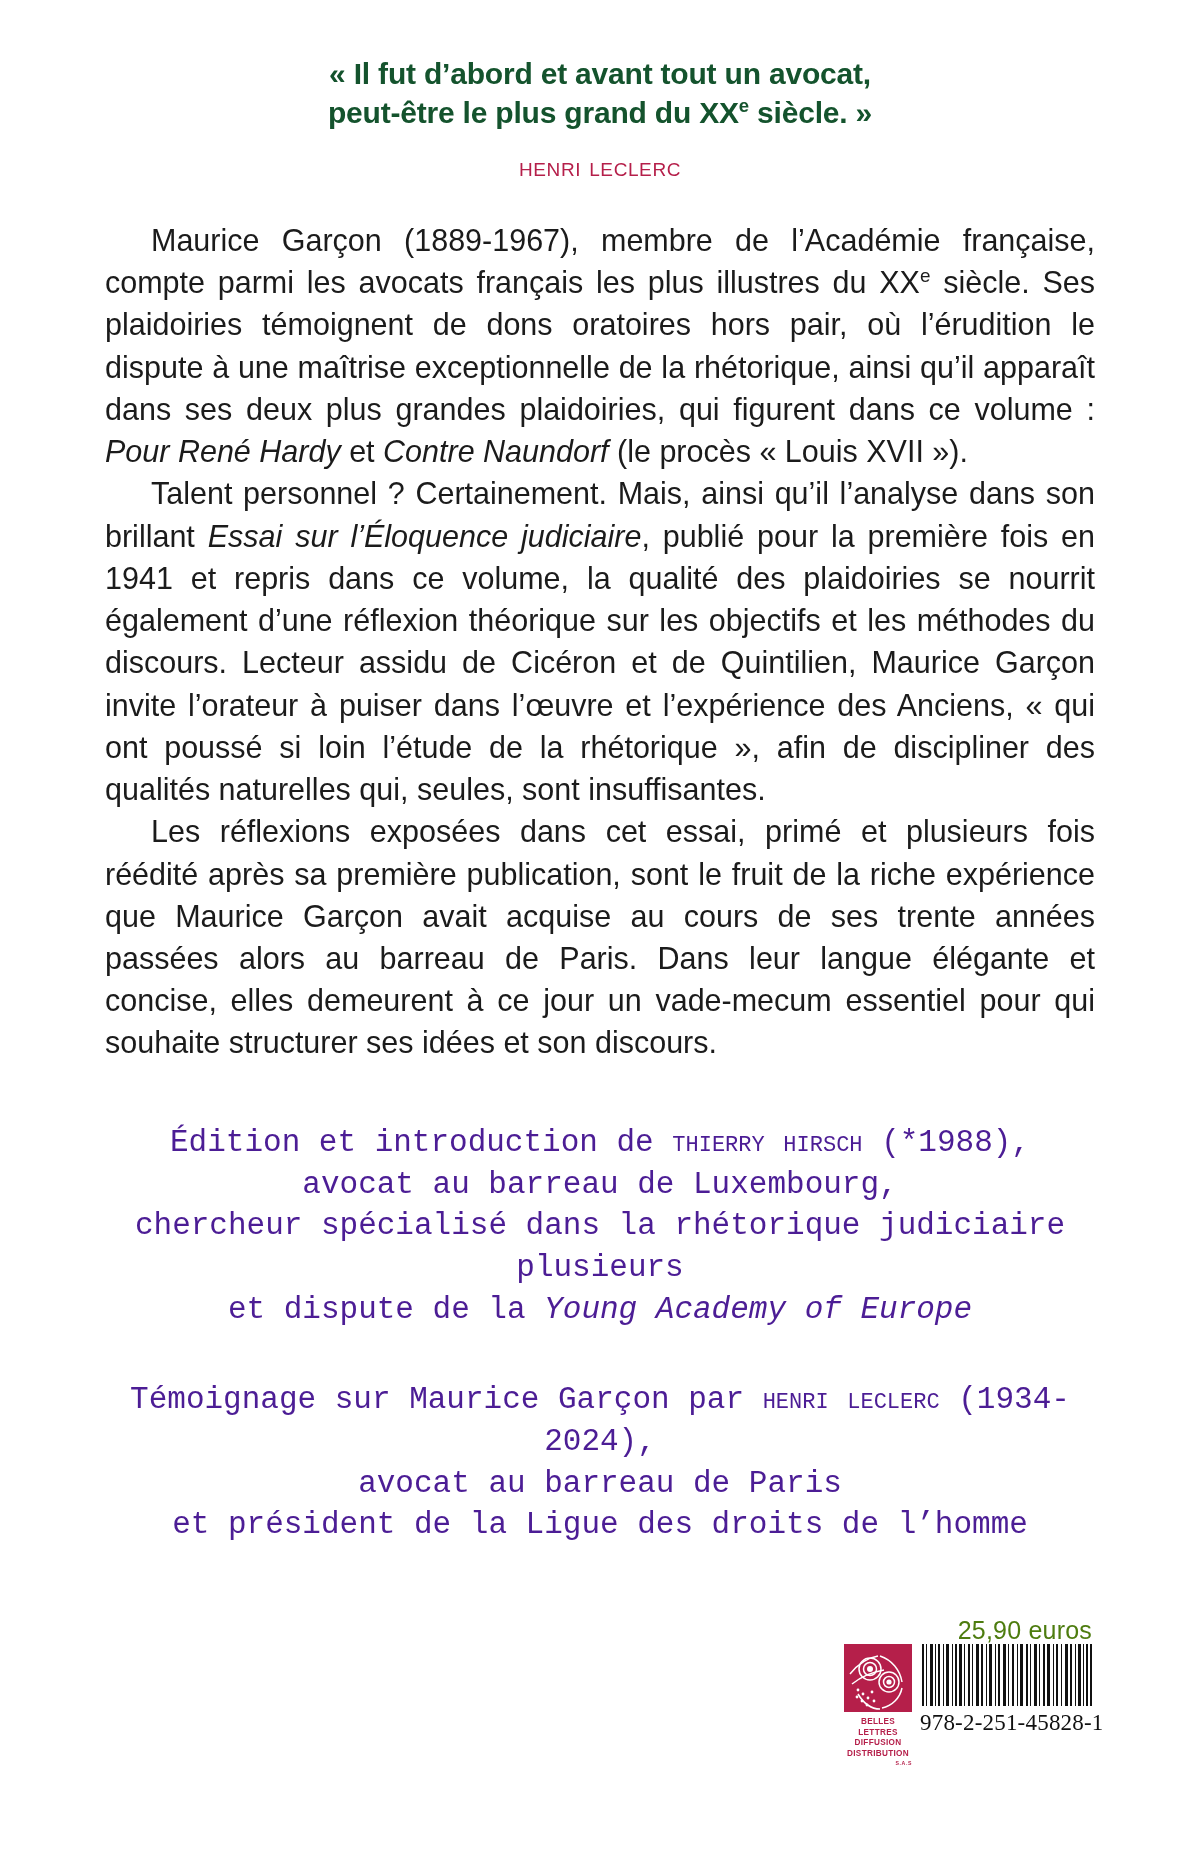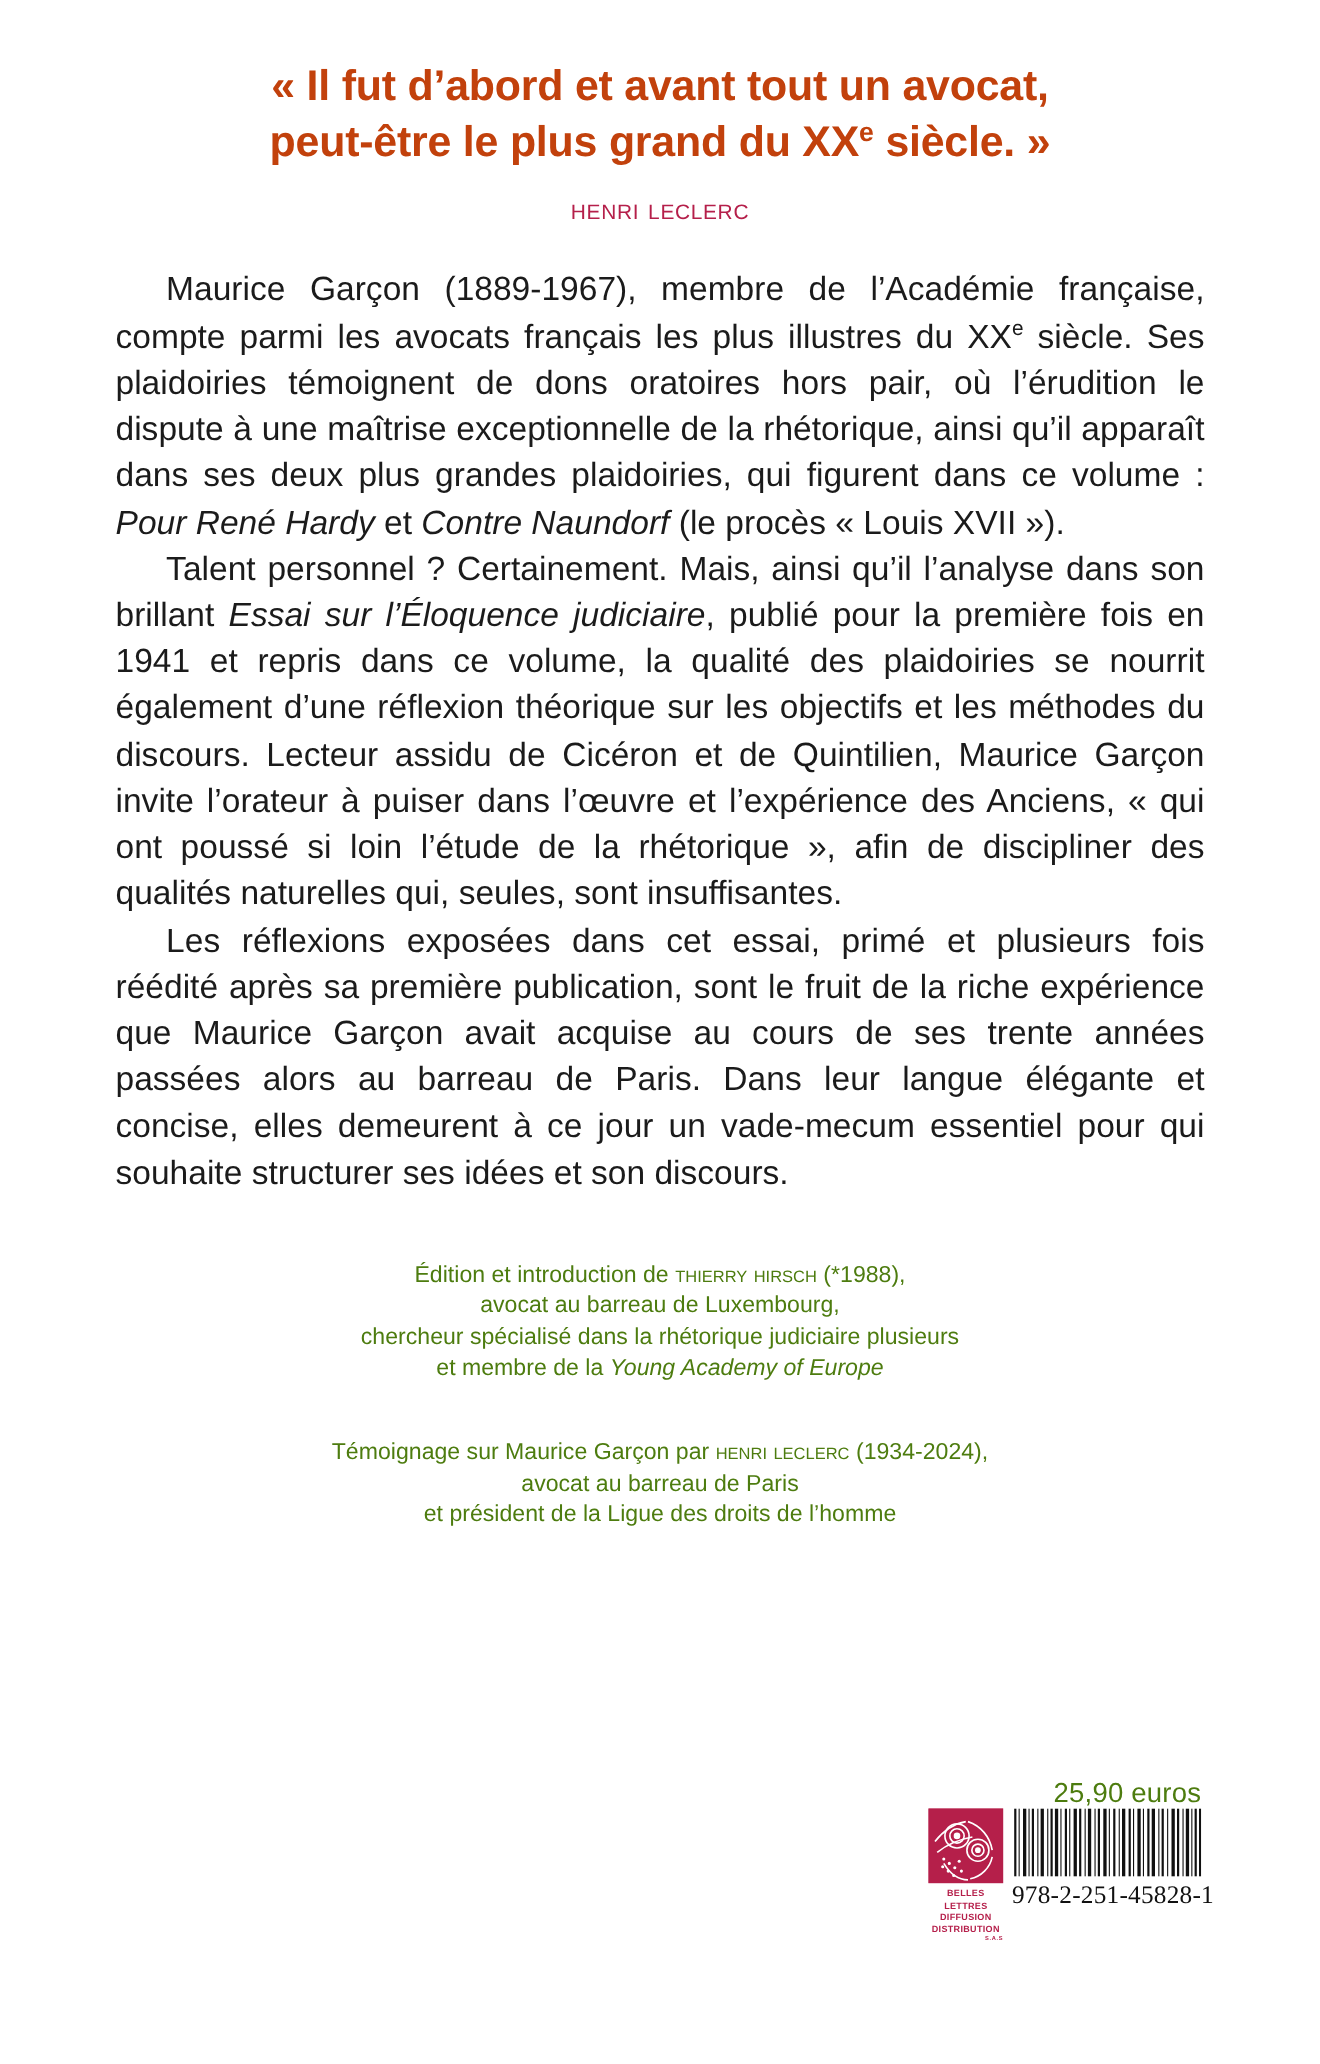--- a/index.html
+++ b/index.html
@@ -22,23 +22,23 @@
     height: 1876px;
     padding: 0;
     position: relative;
   }
 
   
   .quote-block {
     padding: 54px 105px 0 105px;
   }
   .quote {
-    color: #c2410c;
+    color: #14532d;
     font-weight: bold;
-    font-size: 39px;
+    font-size: 30px;
     line-height: 1.30;
     text-align: center;
     letter-spacing: -0.2px;
     font-stretch: condensed;
   }
   .quote .sup {
     font-size: 0.62em;
     vertical-align: super;
     line-height: 0;
   }
@@ -72,25 +72,26 @@
   .body-copy p + p { margin-top: 0; }
   .body-copy i { font-style: italic; }
   .body-copy .sup {
     font-size: 0.62em;
     vertical-align: super;
     line-height: 0;
   }
 
   
   .credits {
-    color: #4d7c0f;
-    text-align: center;
-    font-size: 21px;
+    color: #4c1d95;
+    text-align: center;
+    font-size: 31px;
     line-height: 1.35;
     padding: 0 90px;
+    font-family: Liberation Mono, monospace;
   }
   .credits i { font-style: italic; }
   .credits-editor { margin-top: 58px; }
   .credits-testimony { margin-top: 48px; }
   .credits .line { display: block; }
 
   
   .footer {
     position: absolute;
     left: 0;
@@ -180,21 +181,21 @@
 
     <p><span>Talent personnel ? Certainement. Mais, ainsi qu’il l’analyse dans son brillant </span><i>Essai sur l’Éloquence judiciaire</i><span>, publié pour la première fois en 1941 et repris dans ce volume, la qualité des plaidoiries se nourrit également d’une réflexion théorique sur les objectifs et les méthodes du discours. Lecteur assidu de Cicéron et de Quintilien, Maurice Garçon invite l’orateur à puiser dans l’œuvre et l’expérience des Anciens, « qui ont poussé si loin l’étude de la rhétorique », afin de discipliner des qualités naturelles qui, seules, sont insuffisantes.</span></p>
 
     <p>Les réflexions exposées dans cet essai, primé et plusieurs fois réédité après sa première publication, sont le fruit de la riche expérience que Maurice Garçon avait acquise au cours de ses trente années passées alors au barreau de Paris. Dans leur langue élégante et concise, elles demeurent à ce jour un vade-mecum essentiel pour qui souhaite structurer ses idées et son discours.</p>
   </div>
 
   <div class="credits credits-editor">
     <span class="line"><span>Édition et introduction de </span><span class="smallcaps">Thierry Hirsch</span><span> (*1988),</span></span>
     <span class="line">avocat au barreau de Luxembourg,</span>
     <span class="line">chercheur spécialisé dans la rhétorique judiciaire plusieurs</span>
-    <span class="line"><span>et membre de la </span><i>Young Academy of Europe</i></span>
+    <span class="line"><span>et dispute de la </span><i>Young Academy of Europe</i></span>
   </div>
 
   <div class="credits credits-testimony">
     <span class="line"><span>Témoignage sur Maurice Garçon par </span><span class="smallcaps">Henri Leclerc</span><span> (1934-2024),</span></span>
     <span class="line">avocat au barreau de Paris</span>
     <span class="line">et président de la Ligue des droits de l’homme</span>
   </div>
 
   <div class="footer">
     <div class="price">25,90 euros</div>

